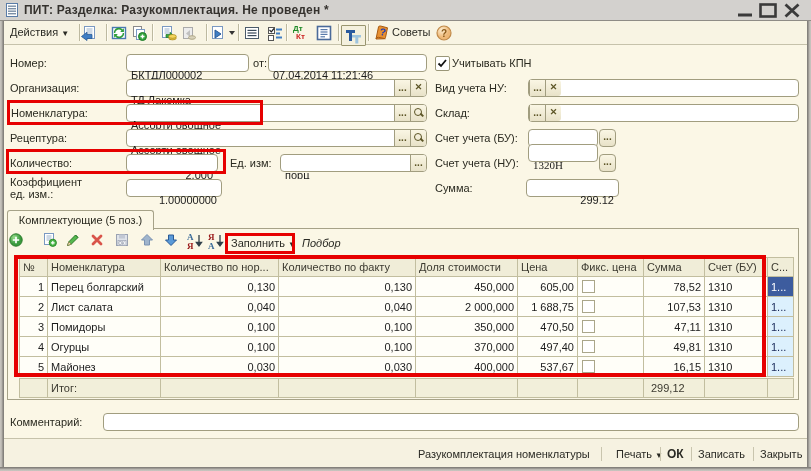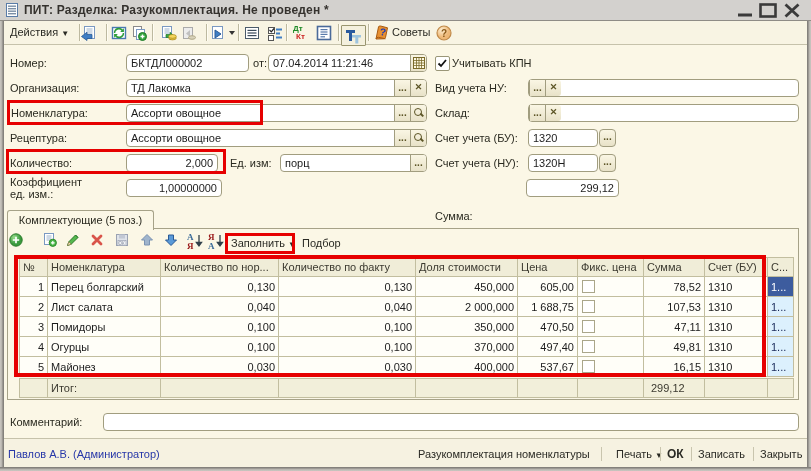--- a/index.html
+++ b/index.html
@@ -13,21 +13,21 @@
 
 #title{left:0;top:0;width:811px;height:21px;background:#d3d1ce;border-bottom:1px solid #8f8c86;box-sizing:border-box;}
 #titletext{left:24px;top:3px;font-size:12px;font-weight:bold;color:#35322e;letter-spacing:0.2px;}
 
 #toolbar{left:4px;top:21px;width:803px;height:24px;background:#f8f4e3;border-bottom:1px solid #c6c2ab;box-sizing:border-box;}
 .tsep{position:absolute;top:3px;height:17px;width:1px;background:#bdb9a0;border-right:1px solid #fffdf2;}
 .tbtn{position:absolute;top:2px;height:19px;line-height:19px;color:#2a2a24;}
 
 .lbl{position:absolute;height:18px;line-height:18px;color:#2a2a20;white-space:nowrap;}
 .fld{position:absolute;height:18px;background:#fff;border:1px solid #a19d7f;border-radius:4px;box-sizing:border-box;display:flex;}
-.fldtxt{flex:1;line-height:16px;padding:0 4px;white-space:nowrap;overflow:hidden;}
+.fldtxt{flex:1;line-height:16px;padding:12px 4px;white-space:nowrap;overflow:hidden;}
 .num{text-align:right;}
 .fbtn{width:15px;border-left:1px solid #a19d7f;background:linear-gradient(#faf6e4,#e8e2c8);text-align:center;line-height:15px;color:#5c5526;font-weight:bold;font-size:10px;position:relative;}
 .fbtn:last-child{border-radius:0 3px 3px 0;}
 
 .tab{position:absolute;border:1px solid #a6a288;border-bottom:none;border-radius:3px 3px 0 0;text-align:center;color:#2a2a20;}
 #panel{left:7px;top:228px;width:792px;height:172px;border:1px solid #a6a288;background:#fbf7e6;box-sizing:border-box;}
 
 table{border-collapse:collapse;table-layout:fixed;}
 #tbl{position:absolute;left:19px;top:257px;}
 #tbl td{border:1px solid #c2be9f;padding:0 3px;height:19px;font-size:11px;white-space:nowrap;overflow:hidden;}
@@ -202,21 +202,21 @@
       <text x="5" y="12" font-size="10" font-weight="bold" fill="#8a5a1a">?</text>
     </svg>
       </div>
   </div>
 
   <div class="lbl" style="left:10px;top:54px;">Номер:</div>
   <div class="fld" style="left:126px;top:54px;width:123px;">
       <div class="fldtxt">БКТДЛ000002</div>
     </div>
   <div class="lbl" style="left:253px;top:54px;">от:</div>
-  <div class="fld" style="left:268px;top:54px;width:159px;">
+  <div class="fld" style="left:268px;top:54px;width:159px;flex-direction:column;">
       <div class="fldtxt">07.04.2014 11:21:46</div>
       <div class="fbtn">
         <svg width="12" height="12" style="margin:2px auto 0;">
           <rect x="0.5" y="0.5" width="11" height="11" fill="#fdf8e0" stroke="#7a6a2a"></rect>
           <path d="M0.5 3.5 h11 M0.5 6 h11 M0.5 8.5 h11 M3.5 0.5 v11 M6 0.5 v11 M8.5 0.5 v11" stroke="#7a6a2a" stroke-width="0.8"></path>
         </svg>
       </div>
     </div>
 
   <div class="lbl" style="left:10px;top:79px;">Организация:</div>
@@ -277,28 +277,28 @@
 
   <div class="lbl" style="left:435px;top:129px;">Счет учета (БУ):</div>
   <div class="fld" style="left:528px;top:129px;width:70px;justify-content:flex-end;">
       <div class="fldtxt">1320</div>
     </div>
   <div class="fld" style="left:599px;top:129px;width:17px;background:linear-gradient(#faf6e4,#e8e2c8);">
       <div style="flex:1;text-align:center;line-height:14px;color:#5c5526;font-weight:bold;font-size:10px;">...</div>
     </div>
 
   <div class="lbl" style="left:435px;top:154px;">Счет учета (НУ):</div>
-  <div class="fld" style="left:528px;top:154px;width:70px;">
+  <div class="fld" style="left:528px;top:144px;width:70px;font-family:Liberation Serif, serif;">
       <div class="fldtxt">1320Н</div>
     </div>
   <div class="fld" style="left:599px;top:154px;width:17px;background:linear-gradient(#faf6e4,#e8e2c8);">
       <div style="flex:1;text-align:center;line-height:14px;color:#5c5526;font-weight:bold;font-size:10px;">...</div>
     </div>
 
-  <div class="lbl" style="left:435px;top:179px;margin-top:28px;">Сумма:</div>
+  <div class="lbl" style="left:435px;top:179px;">Сумма:</div>
   <div class="fld" style="left:526px;top:179px;width:93px;">
       <div class="fldtxt num">299,12</div>
     </div>
 
   <div class="tab" style="left:7px;top:210px;width:145px;height:19px;line-height:18px;background:#fbf7e6;z-index:2;">Комплектующие (5 поз.)</div>
   <div class="abs" id="panel"></div>
 
   <div class="abs" id="ttbicons">
 
     <div class="icon" style="left:9px;top:233px;">
@@ -370,21 +370,21 @@
 
     <div class="icon" style="left:208px;top:232px;">
         <svg width="17" height="17" font-family="Liberation Serif,serif">
       <text x="0" y="8" font-size="9" font-weight="bold" fill="#9a1a1a">Я</text>
       <text x="0" y="16.5" font-size="9" font-weight="bold" fill="#3a6a98">А</text>
       <path d="M12 3 V12.5 M9.5 10.5 L12 13.8 L14.5 10.5 Z" stroke="#31404a" stroke-width="1.3" fill="#31404a"></path>
     </svg>
       </div>
   </div>
   <div class="abs" style="left:231px;top:234px;height:18px;line-height:18px;color:#2a2a24;">Заполнить <span style="font-size:8px;">▼</span></div>
-  <div class="abs" style="left:302px;top:234px;height:18px;line-height:18px;color:#2a2a24;">Подбор</div>
+  <div class="abs" style="left:302px;top:234px;height:18px;line-height:18px;color:#2a2a24;font-style:italic;">Подбор</div>
 
   <table id="tbl">
     <colgroup>
         <col style="width:28px">
         <col style="width:113px">
         <col style="width:118px">
         <col style="width:137px">
         <col style="width:102px">
         <col style="width:60px">
         <col style="width:66px">
@@ -495,21 +495,20 @@
         </tr>
   </tbody>
     </table>
 
   <div class="lbl" style="left:10px;top:413px;">Комментарий:</div>
   <div class="fld" style="left:103px;top:413px;width:696px;">
       <div class="fldtxt"></div>
     </div>
 
   <div class="abs" id="statusbar"></div>
-  <div class="stxt" style="left:8px;color:#2737a8;">Павлов А.В. (Администратор)</div>
   <div class="stxt" style="left:418px;">Разукомплектация номенклатуры</div>
   <div class="ssep" style="left:601px;"></div>
   <div class="stxt" style="left:608px;margin-left:8px;">Печать <span style="font-size:8px;">▼</span></div>
   <div class="ssep" style="left:660px;"></div>
   <div class="stxt" style="left:667px;font-weight:bold;font-size:12px;">ОК</div>
   <div class="ssep" style="left:691px;"></div>
   <div class="stxt" style="left:698px;">Записать</div>
   <div class="ssep" style="left:753px;"></div>
   <div class="stxt" style="left:760px;">Закрыть</div>
 

